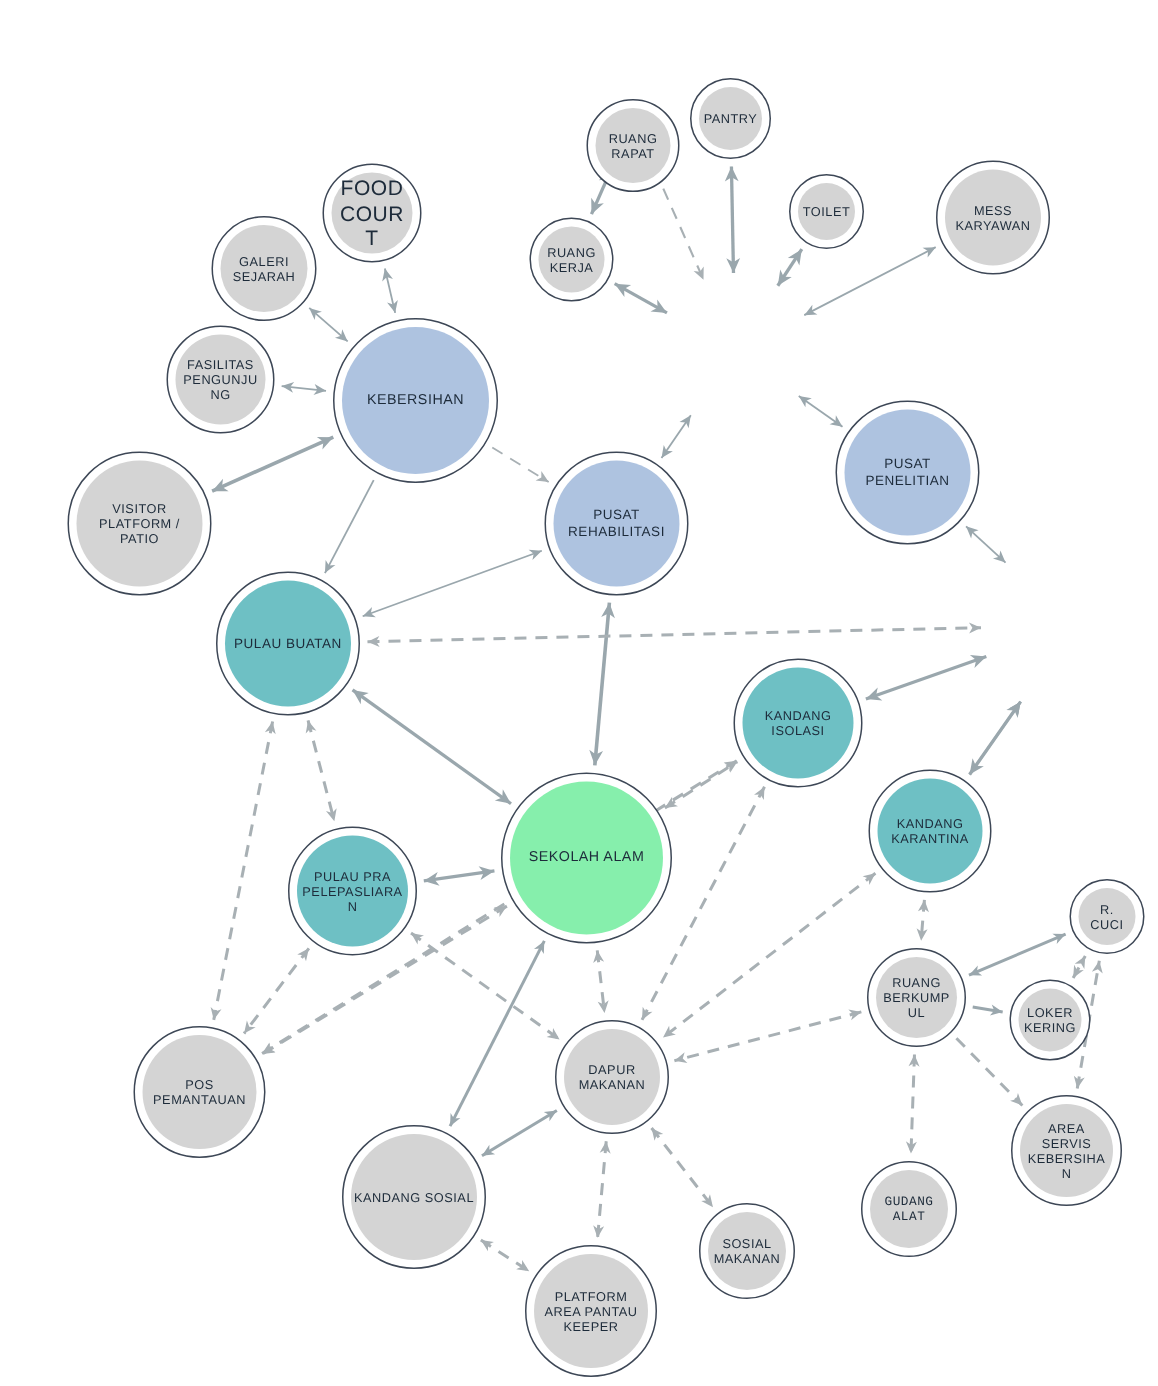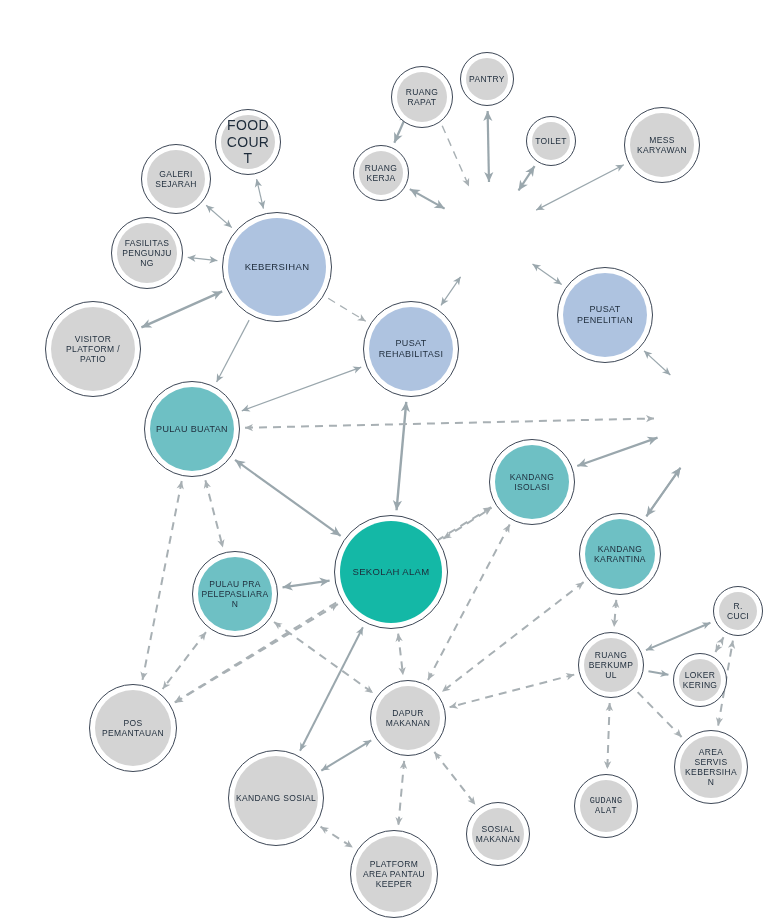--- a/index.html
+++ b/index.html
@@ -363,21 +363,21 @@
         <div class="node-inner" style="width: 74px; height: 74px; background: rgb(110, 192, 196);">
           <span class="node-label" style="font-size: 8.5px; color: rgb(29, 43, 58); max-width: 70px;">KANDANG ISOLASI</span>
         </div>
       </div>
       <div class="node" style="left: 579px; top: 513px; width: 82px; height: 82px; border-color: rgb(61, 71, 86);">
         <div class="node-inner" style="width: 70px; height: 70px; background: rgb(110, 192, 196);">
           <span class="node-label" style="font-size: 8.5px; color: rgb(29, 43, 58); max-width: 66px;">KANDANG KARANTINA</span>
         </div>
       </div>
       <div class="node" style="left: 334px; top: 515px; width: 114px; height: 114px; border-color: rgb(61, 71, 86);">
-        <div class="node-inner" style="width: 102px; height: 102px; background: #14b8a6;">
+        <div class="node-inner" style="width: 102px; height: 102px; background: #86efac;">
           <span class="node-label" style="font-size: 9.5px; color: rgb(29, 43, 58); max-width: 98px;">SEKOLAH ALAM</span>
         </div>
       </div>
       <div class="node" style="left: 192px; top: 551px; width: 86px; height: 86px; border-color: rgb(61, 71, 86);">
         <div class="node-inner" style="width: 74px; height: 74px; background: rgb(110, 192, 196);">
           <span class="node-label" style="font-size: 8.5px; color: rgb(29, 43, 58); max-width: 70px;">PULAU PRA PELEPASLIARAN</span>
         </div>
       </div>
       <div class="node" style="left: 713px; top: 586px; width: 50px; height: 50px; border-color: rgb(61, 71, 86);">
         <div class="node-inner" style="width: 38px; height: 38px; background: rgb(212, 212, 212);">

